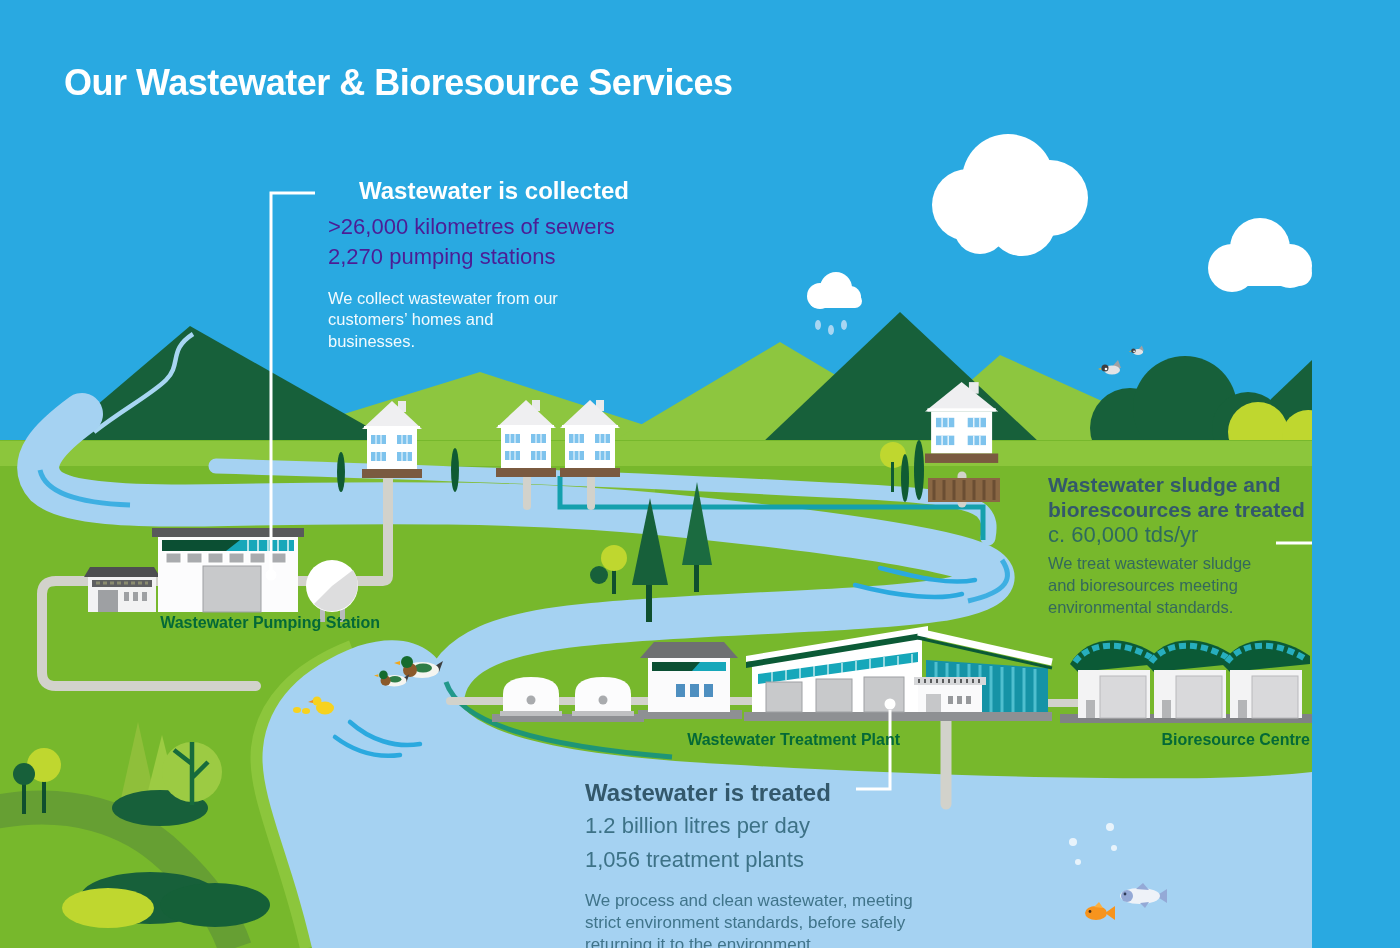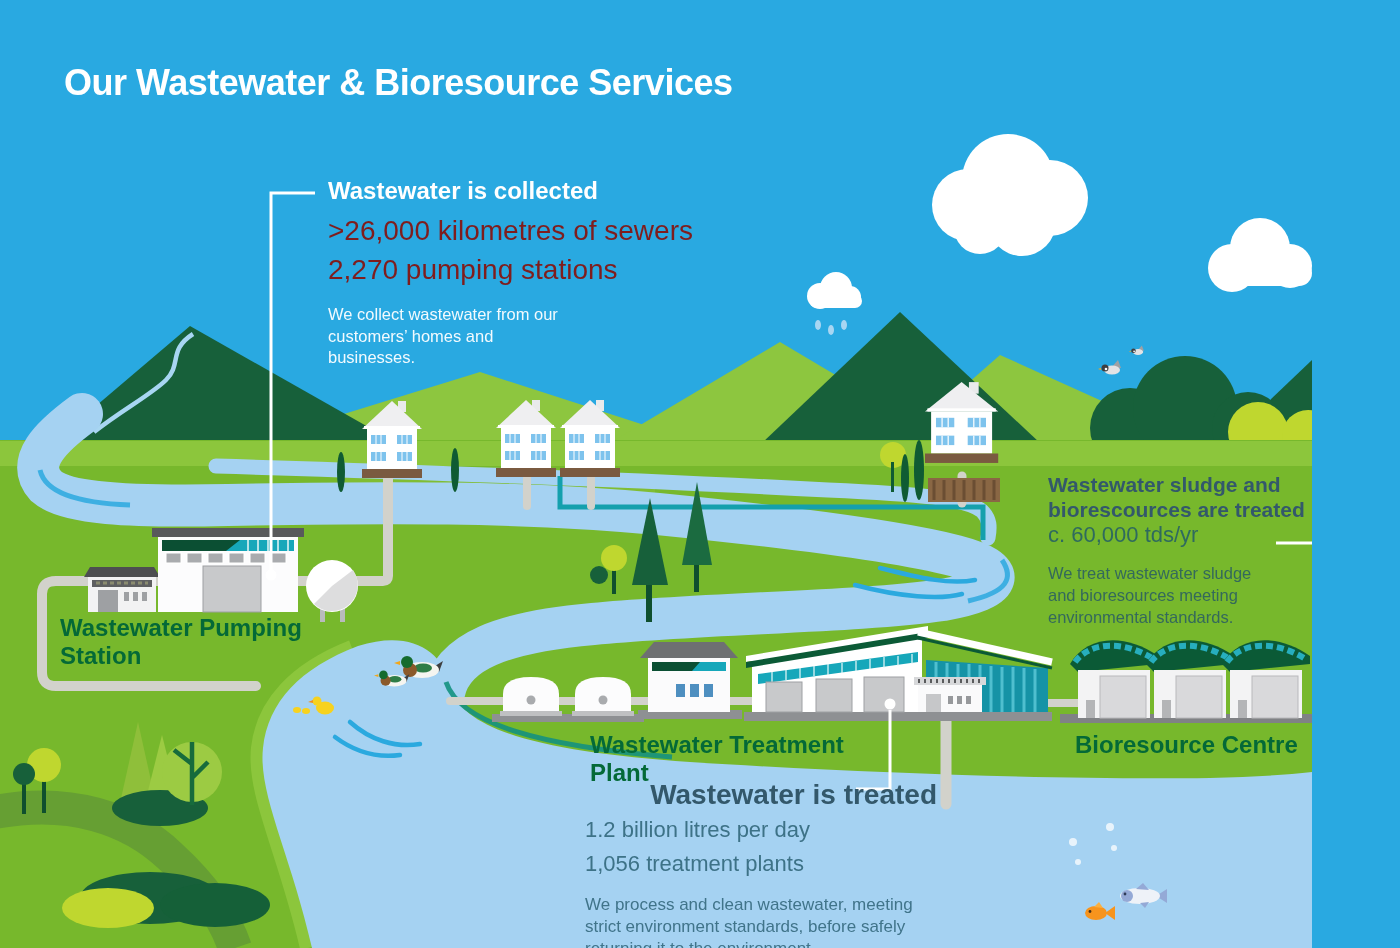--- a/index.html
+++ b/index.html
@@ -3,34 +3,34 @@
 <meta charset="utf-8">
 <style>
   html,body{margin:0;padding:0;background:#29A9E1;}
   #stage{position:relative;width:1312px;height:948px;overflow:hidden;
          font-family:"Liberation Sans",sans-serif;}
   #scene{position:absolute;left:0;top:0;}
   .txt{position:absolute;z-index:5;}
   .page-title{left:64px;top:62px;font-size:36px;font-weight:bold;color:#FFFFFF;letter-spacing:-0.5px;}
   
   .co-collected{left:328px;top:177px;color:#FFFFFF;}
-  .co-collected .h{font-size:24px;font-weight:bold;margin-bottom:7px;}
-  .co-collected .s{font-size:28px;line-height:1.38;color:#7f1d1d;}
+  .co-collected .h{font-size:24px;font-weight:bold;margin-bottom:7px;margin-left:31px;}
+  .co-collected .s{font-size:22px;line-height:1.38;color:#4c1d95;}
   .co-collected .d{font-size:16.5px;line-height:1.3;width:240px;margin-top:15px;color:#F2FAFE;}
   
   .co-sludge{left:1048px;top:472px;}
   .co-sludge .h{font-size:21px;font-weight:bold;line-height:1.2;width:310px;color:#33586B;}
   .co-sludge .s{font-size:22px;margin-top:0;color:#2F6A5E;}
-  .co-sludge .d{font-size:16.5px;line-height:1.32;width:215px;margin-top:15px;color:#34695B;}
+  .co-sludge .d{font-size:16.5px;line-height:1.32;width:215px;margin-top:5px;color:#34695B;}
   
   .co-treated{left:585px;top:779px;}
-  .co-treated .h{font-size:28px;font-weight:bold;color:#33586B;text-align:right;}
+  .co-treated .h{font-size:24px;font-weight:bold;color:#33586B;}
   .co-treated .s{font-size:22px;line-height:1.38;margin-top:4px;color:#3D7287;}
   .co-treated .d{font-size:17px;line-height:1.3;width:352px;margin-top:14px;color:#40748A;}
-  .fac-label{font-size:24px;font-weight:bold;color:#046937;text-align:left;}
+  .fac-label{font-size:16px;font-weight:bold;color:#046937;text-align:right;}
   .lbl-pump{left:60px;top:614px;width:320px;}
   .lbl-plant{left:590px;top:731px;width:310px;}
   .lbl-bio{left:1075px;top:731px;width:235px;}
 </style>
 </head>
 <body>
 
 <div id="stage">
 <svg id="scene" width="1400" height="948" viewBox="0 0 1400 948">
   <defs>

